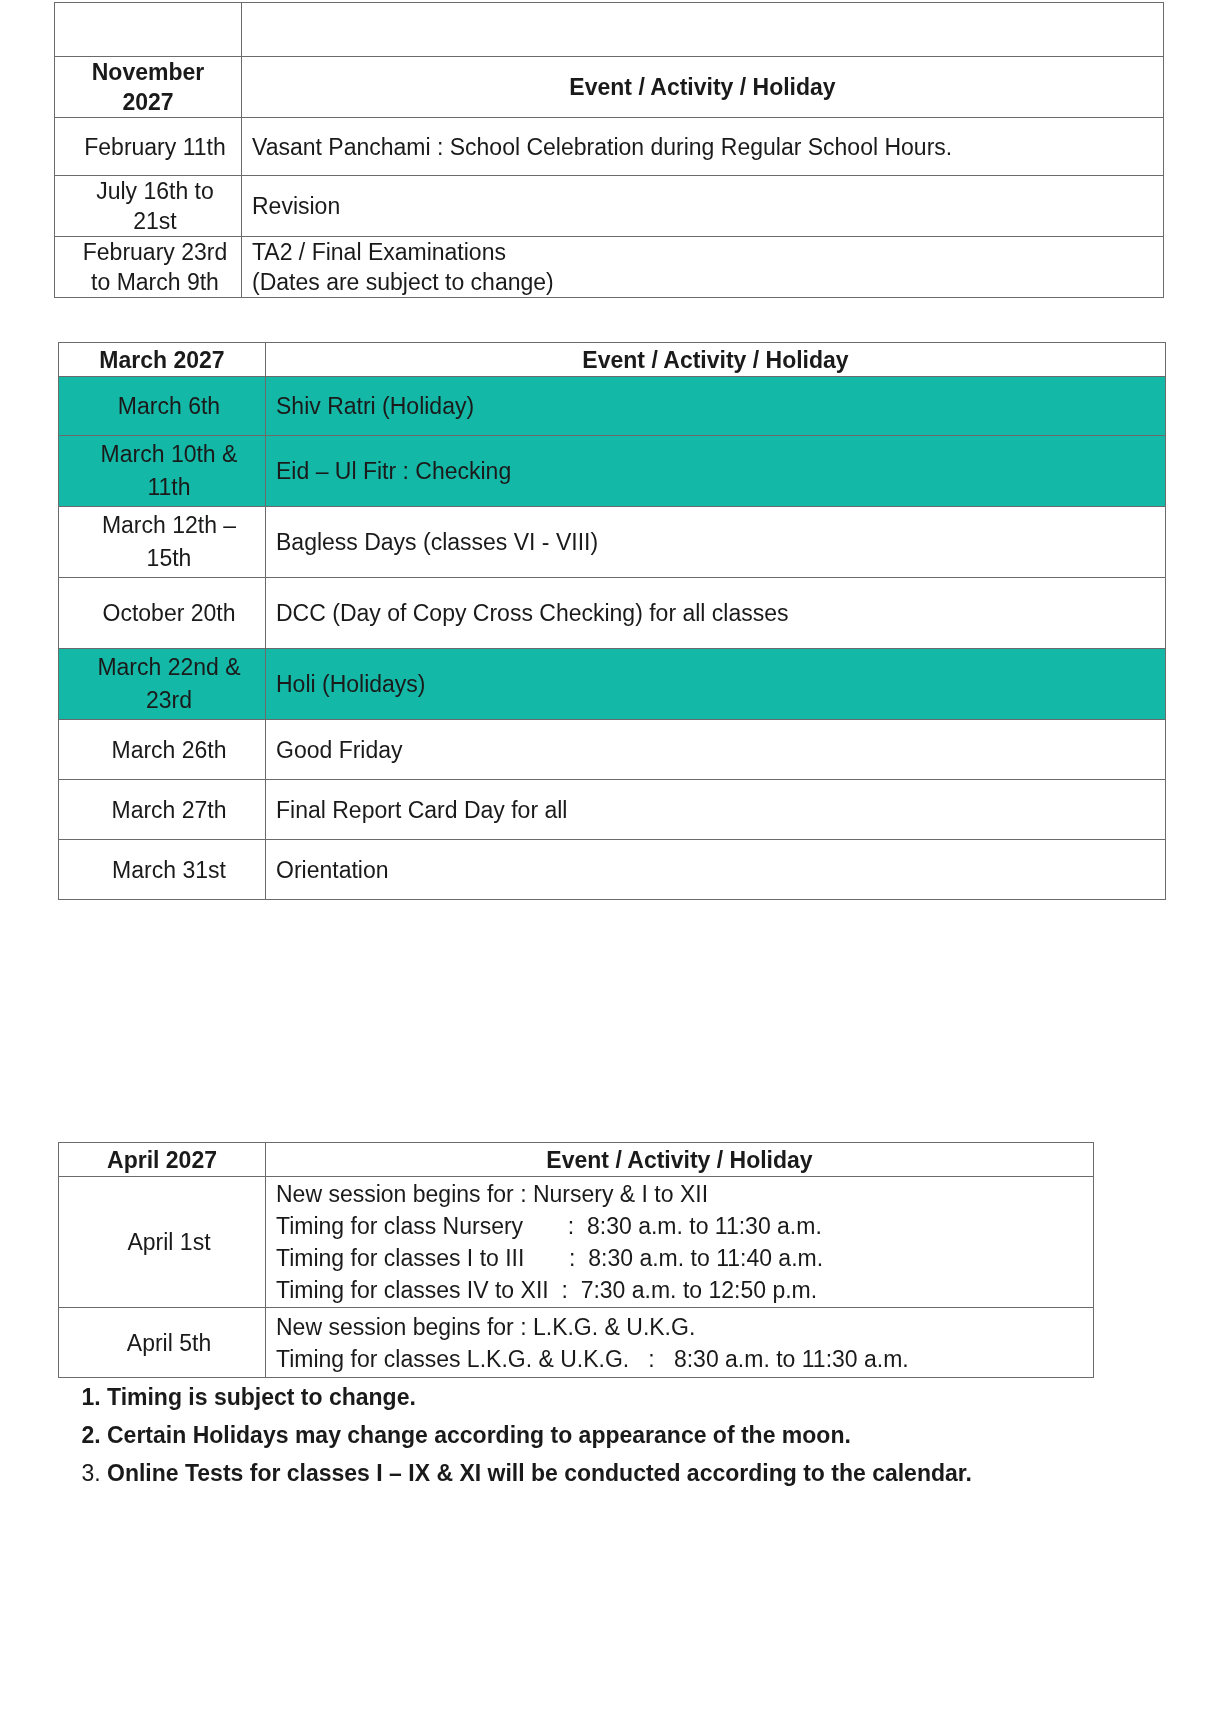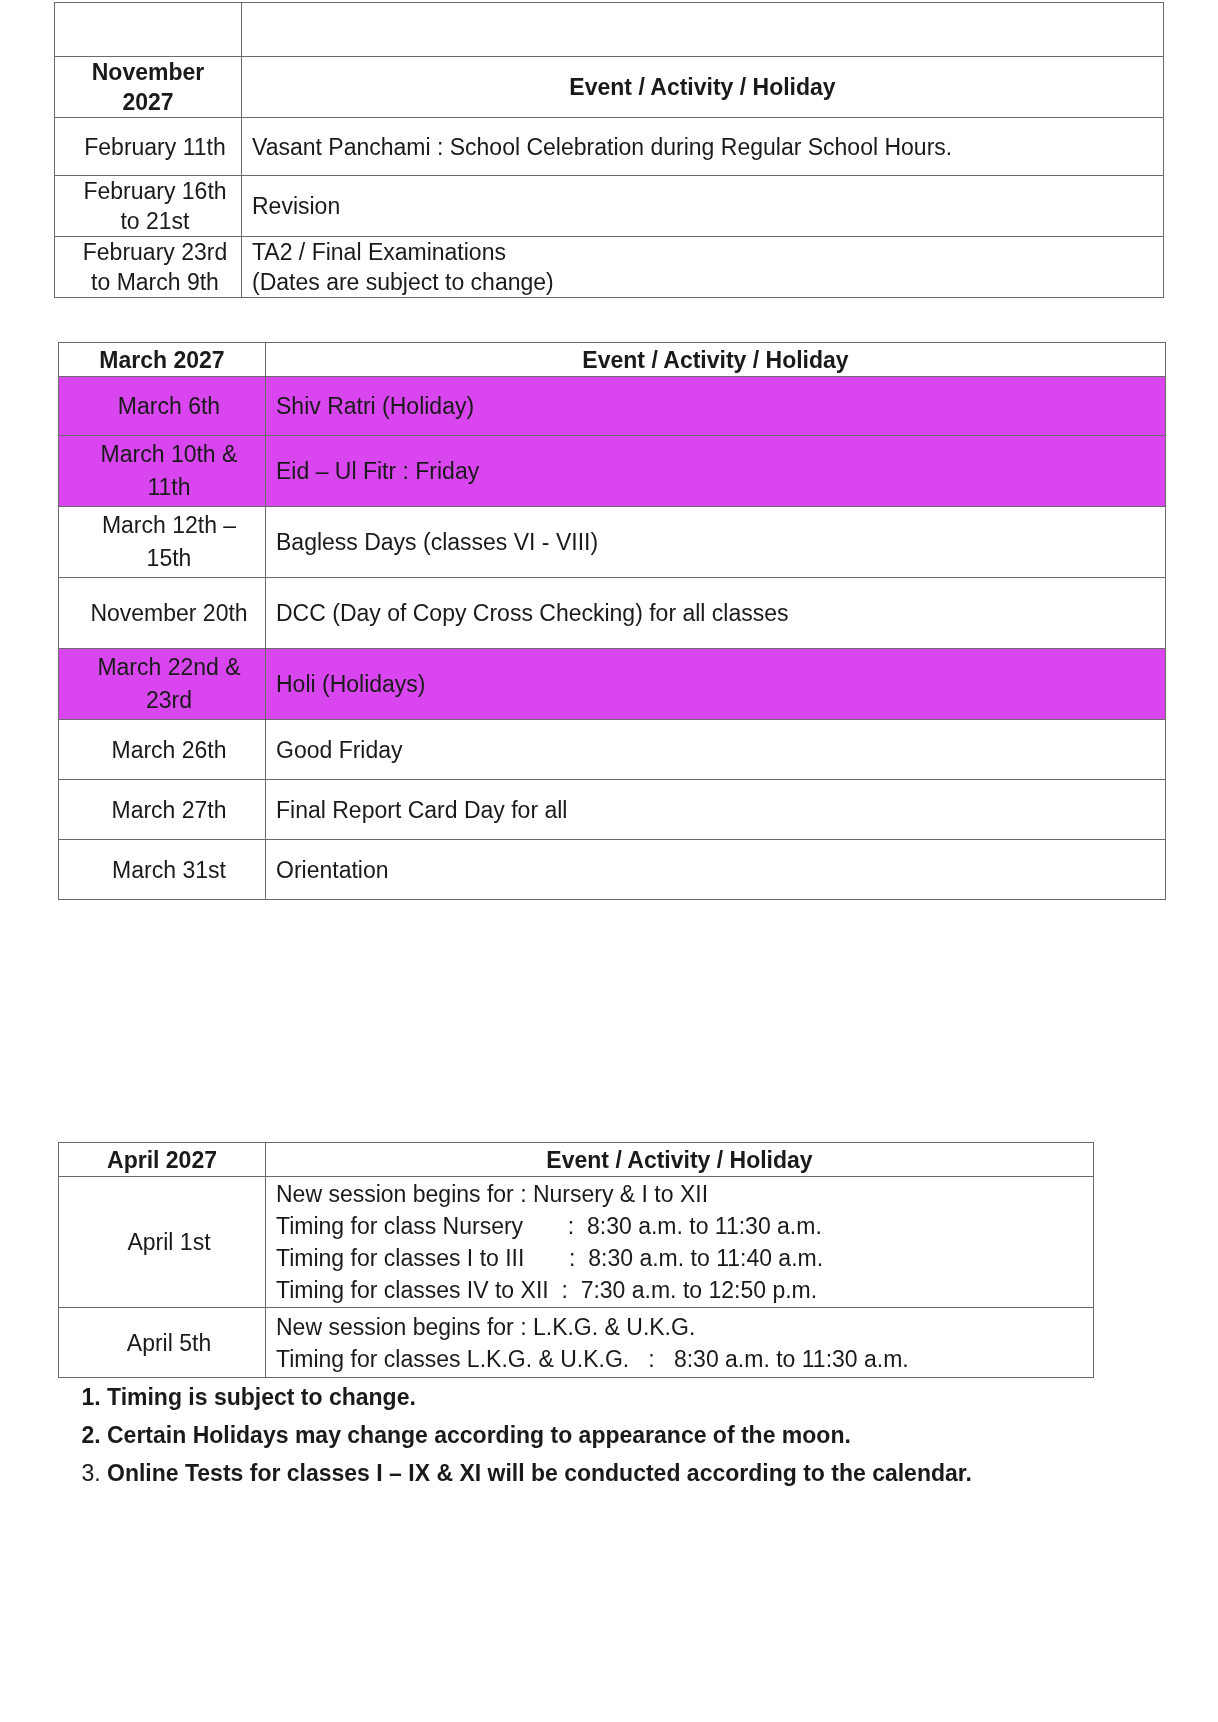--- a/index.html
+++ b/index.html
@@ -15,21 +15,21 @@
     font-size: 23px;
   }
   table.cal td {
     border: 1.5px solid #6b6b6b;
     padding: 0 10px;
     vertical-align: middle;
     line-height: 32px;
   }
   table.cal td.date { text-align: center; padding-left: 24px; }
   table.cal tr.head td { font-weight: bold; text-align: center; line-height: 30px; }
-  table.cal tr.shaded td { background: #d946ef; }
+  table.cal tr.shaded td { background: #14b8a6; }
   .multiline span { display: block; line-height: 32px; }
   .tline { white-space: pre; }
 
   #t-feb { left: 54px; top: 2px; width: 1110px; }
   #t-mar { left: 58px; top: 342px; width: 1108px; }
   #t-apr { left: 58px; top: 1142px; width: 1036px; }
 
   ol.notes {
     position: absolute; left: 62px; top: 1378px; margin: 0; padding-left: 45px;
     font-size: 23px; font-weight: bold; line-height: 38px;
@@ -52,21 +52,21 @@
   </tr>
   <tr class="head" style="height:32px">
     <td>November 2027</td>
     <td>Event / Activity / Holiday</td>
   </tr>
   <tr style="height:58px">
     <td class="date">February 11th</td>
     <td>Vasant Panchami : School Celebration during Regular School Hours.</td>
   </tr>
   <tr style="height:61px">
-    <td class="date" style="line-height:30px">February 16th to 21st</td>
+    <td class="date" style="line-height:30px">July 16th to 21st</td>
     <td>Revision</td>
   </tr>
   <tr style="height:60px">
     <td class="date" style="line-height:30px">February 23rd to March 9th</td>
     <td class="multiline">
       <span style="line-height:30px">TA2 / Final Examinations</span>
       <span style="line-height:30px">(Dates are subject to change)</span>
     </td>
   </tr>
 </tbody>
@@ -81,28 +81,28 @@
       <tr class="head" style="height:34px">
     <td>March 2027</td>
     <td>Event / Activity / Holiday</td>
   </tr>
   <tr class="shaded" style="height:59px">
     <td class="date">March 6th</td>
     <td>Shiv Ratri  (Holiday)</td>
   </tr>
   <tr class="shaded" style="height:71px">
     <td class="date" style="line-height:33px">March 10th &amp; 11th</td>
-    <td>Eid – Ul Fitr : Friday</td>
+    <td>Eid – Ul Fitr : Checking</td>
   </tr>
   <tr style="height:71px">
     <td class="date" style="line-height:33px">March 12th – 15th</td>
     <td>Bagless Days (classes VI - VIII)</td>
   </tr>
   <tr style="height:71px">
-    <td class="date">November 20th</td>
+    <td class="date">October 20th</td>
     <td>DCC  (Day of Copy Cross Checking) for all classes</td>
   </tr>
   <tr class="shaded" style="height:71px">
     <td class="date" style="line-height:33px">March 22nd &amp; 23rd</td>
     <td>Holi  (Holidays)</td>
   </tr>
   <tr style="height:60px">
     <td class="date">March 26th</td>
     <td>Good Friday</td>
   </tr>

